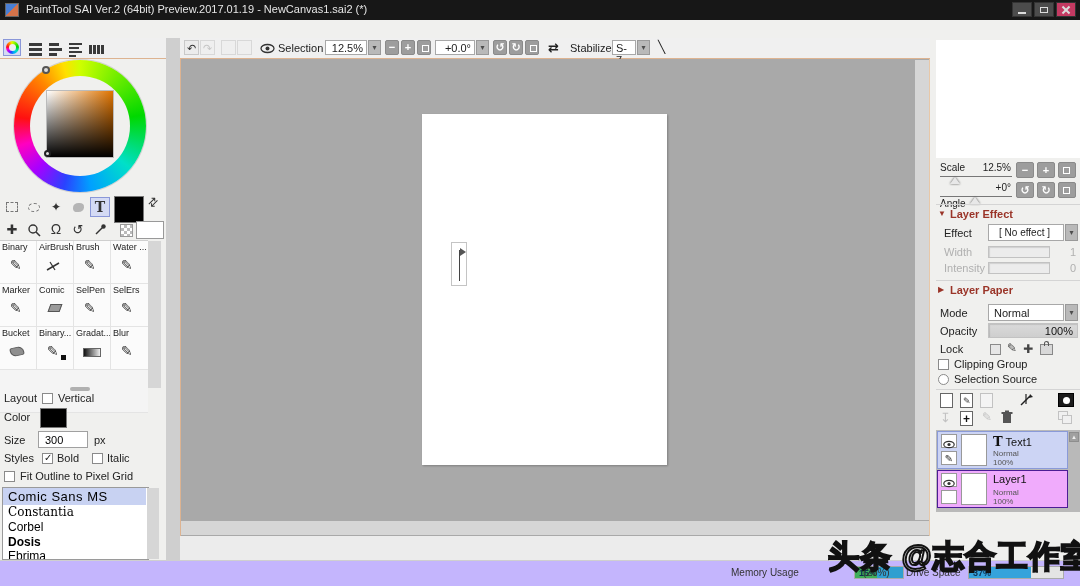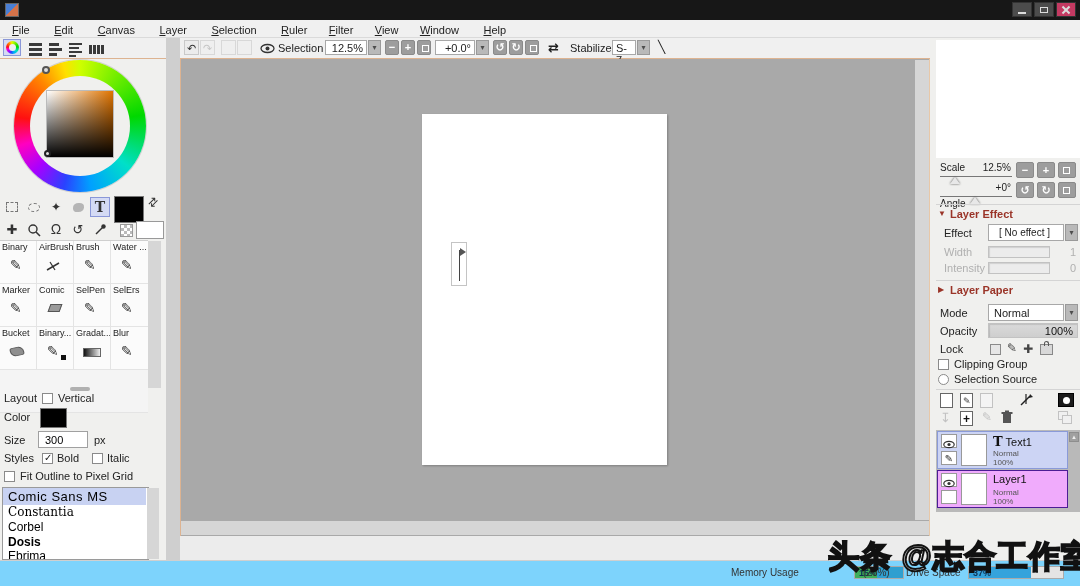--- a/index.html
+++ b/index.html
@@ -91,62 +91,46 @@
   .layer-row { left:937px; width:131px; height:38px; background:#f0abfc; border:1px solid #4c1d95; }
   .layer-row.sel { background:#ccd4f4; border:1px solid #8a9ad8; }
   .mini-box { position:absolute; width:16px; height:14px; background:#fff; border:1px solid #999; text-align:center; }
   .thumb { position:absolute; left:23px; top:2px; width:26px; height:32px; background:#fff; border:1px solid #999; }
   .layer-name { position:absolute; left:55px; top:2px; font-size:11px; color:#111; }
   .layer-sub { position:absolute; left:55px; font-size:8px; color:#555; }
   .eye-svg { display:inline-block; margin-top:2px; }
 
   
   #tabbar { left:180px; top:536px; width:750px; height:24px; background:#ececec; }
-  #statusbar { left:0; top:560px; width:1080px; height:26px; background:#7dd3fc; border-top:1px solid #cfcfcf; }
+  #statusbar { left:0; top:560px; width:1080px; height:26px; background:#c4b5fd; border-top:1px solid #cfcfcf; }
   .status-lbl { font-size:10px; color:#333; }
   .meter { border:1px solid #aaa; background:#e4e4e4; }
   .meter-txt { position:absolute; font-size:9px; color:#103050; top:1px; left:4px; font-weight:bold; }
   #watermark { left:828px; top:536px; font-size:31px; font-weight:bold; color:#fff; -webkit-text-stroke:2px #111; white-space:nowrap; z-index:60; letter-spacing:1px; }
 </style>
 </head>
 <body>
 
 <div id="app">
 
   <div class="abs" id="titlebar">
     <div class="abs" id="app-icon"></div>
+    <span class="abs" id="window-title">PaintTool SAI Ver.2 (64bit) Preview.2017.01.19 - NewCanvas1.sai2 (*)</span>
     <div class="abs win-btn" style="left:1012px;">
       <span class="win-glyph" style="left:5px;top:9px;width:8px;height:2px;"></span>
     </div>
     <div class="abs win-btn" style="left:1034px;">
       <span class="win-glyph" style="left:5px;top:4px;width:8px;height:6px;background:none;border:1px solid #dcdcdc;"></span>
     </div>
     <div class="abs win-btn" id="close-btn" style="left:1056px;">
       <span class="win-glyph" style="left:4px;top:6px;width:10px;height:2px;transform:rotate(45deg);"></span>
       <span class="win-glyph" style="left:4px;top:6px;width:10px;height:2px;transform:rotate(-45deg);"></span>
     </div>
   </div>
 
-  <div class="abs" id="menubar">
-    <div style="padding-left:8px;">
-      <span class="menu-item" style="margin-right:12px;">File</span>
-      <span class="menu-item" style="margin-right:12px;">Edit</span>
-      <span class="menu-item" style="margin-right:12px;">Canvas</span>
-      <span class="menu-item" style="margin-right:12px;">Layer</span>
-      <span class="menu-item" style="margin-right:12px;">Selection</span>
-      <span class="menu-item" style="margin-right:9px;">Ruler</span>
-      <span class="menu-item" style="margin-right:9px;">Filter</span>
-      <span class="menu-item" style="margin-right:9px;">View</span>
-      <span class="menu-item" style="margin-right:12px;">Window</span>
-      <span class="menu-item">Help</span>
-    </div>
-    <div class="abs mdi-btn" style="left:1038px;"></div>
-    <div class="abs mdi-btn" style="left:1052px;"></div>
-    <div class="abs mdi-btn" style="left:1066px;"></div>
-  </div>
 
   <div class="abs" id="toolbar">
     <div class="abs panel-btn sel" style="left:3px;top:1px;">
       <span class="wheel-ico"></span>
     </div>
     <div class="abs panel-btn bars-ico" style="left:26px;top:1px;">
       <span style="top:3px;width:13px;"></span>
         <span style="top:8px;width:13px;"></span>
         <span style="top:13px;width:13px;"></span>
     </div>

